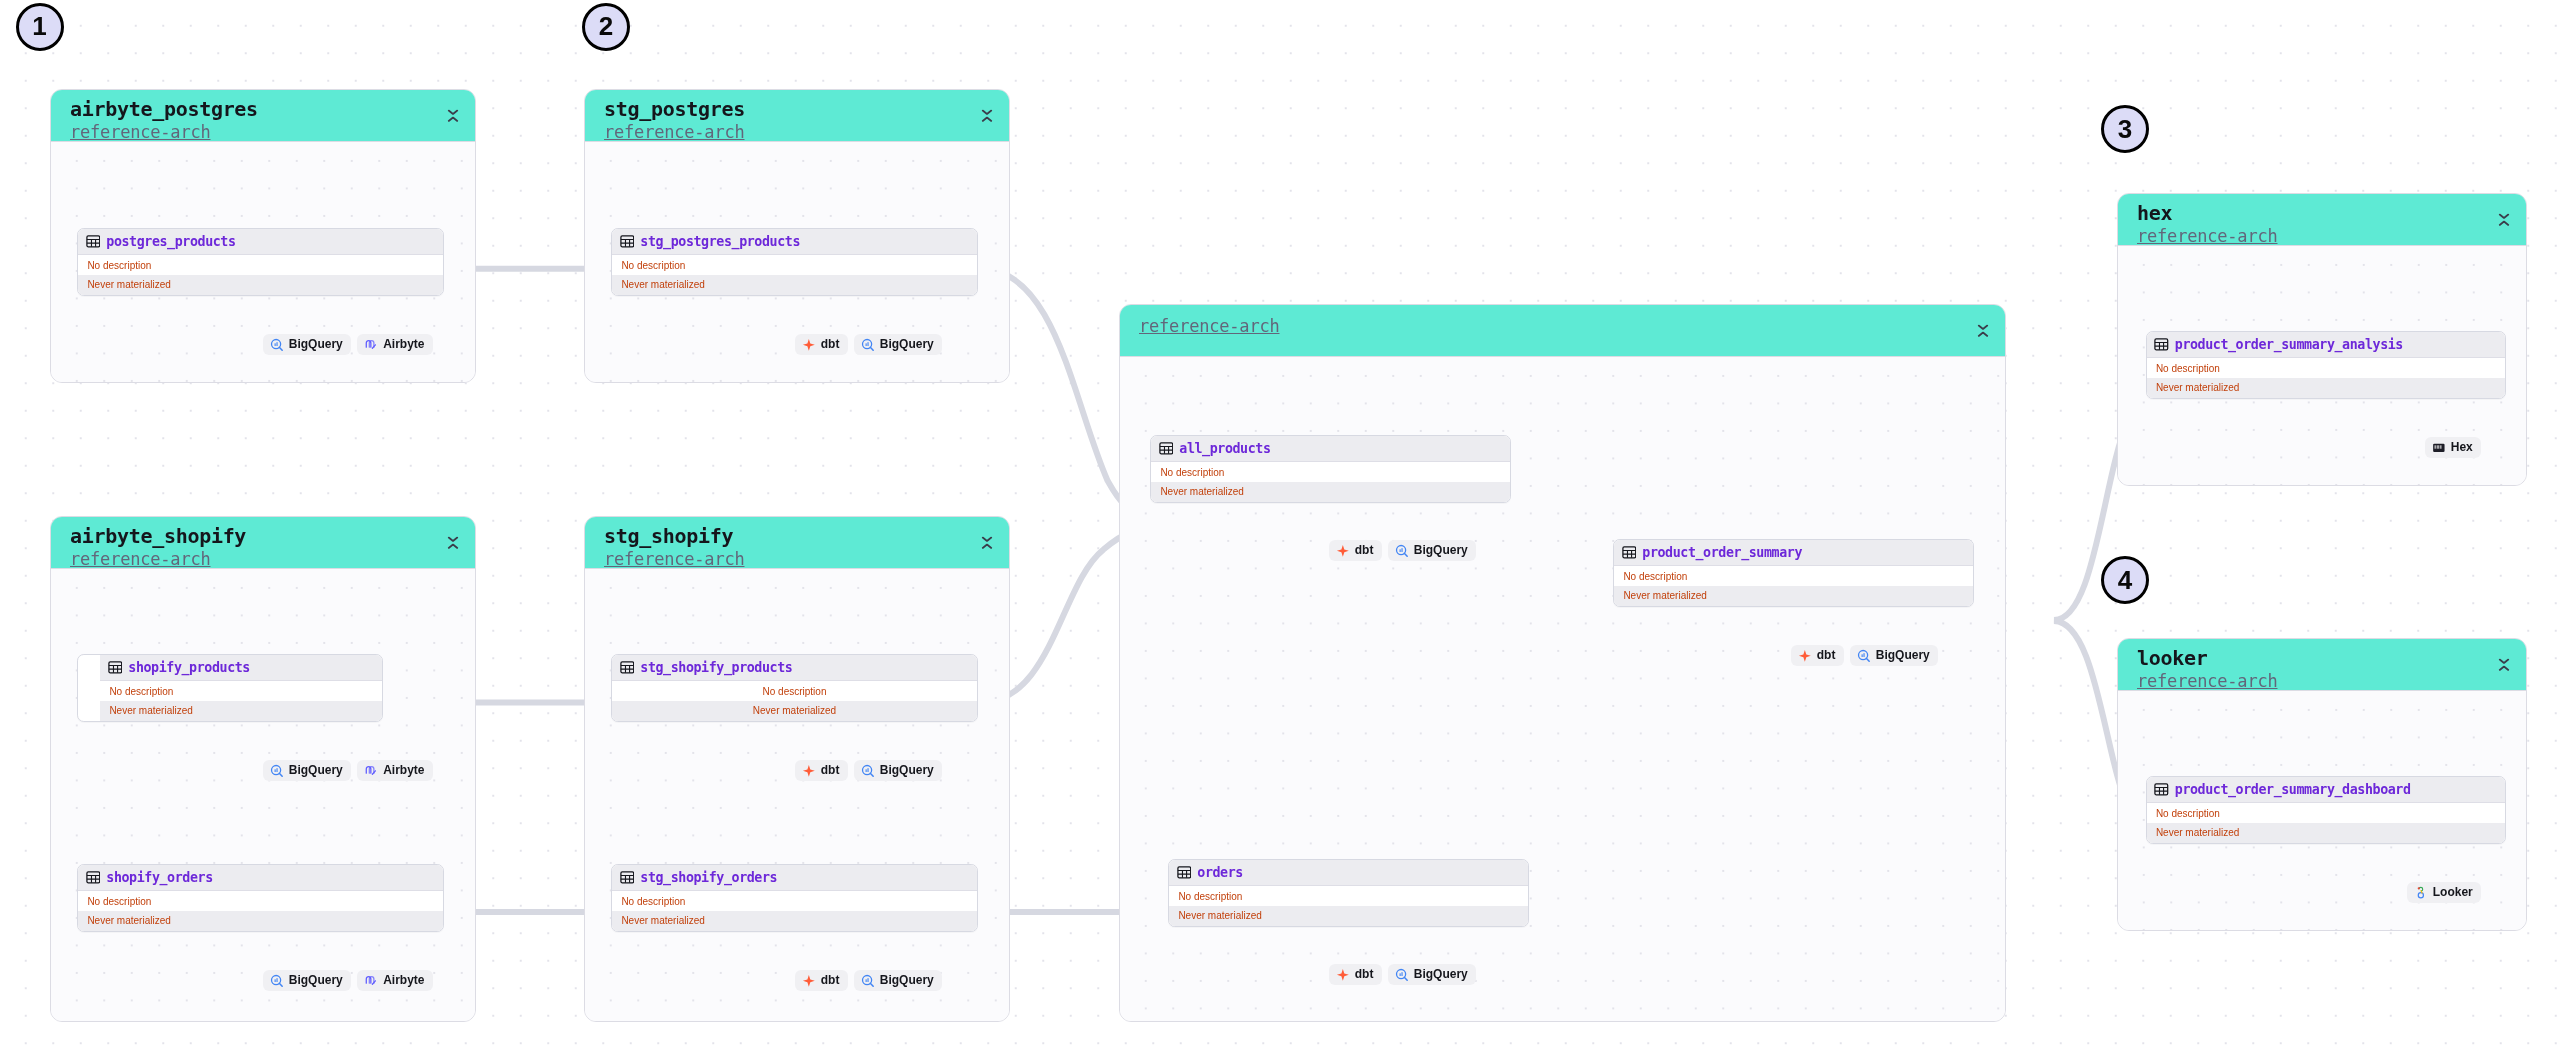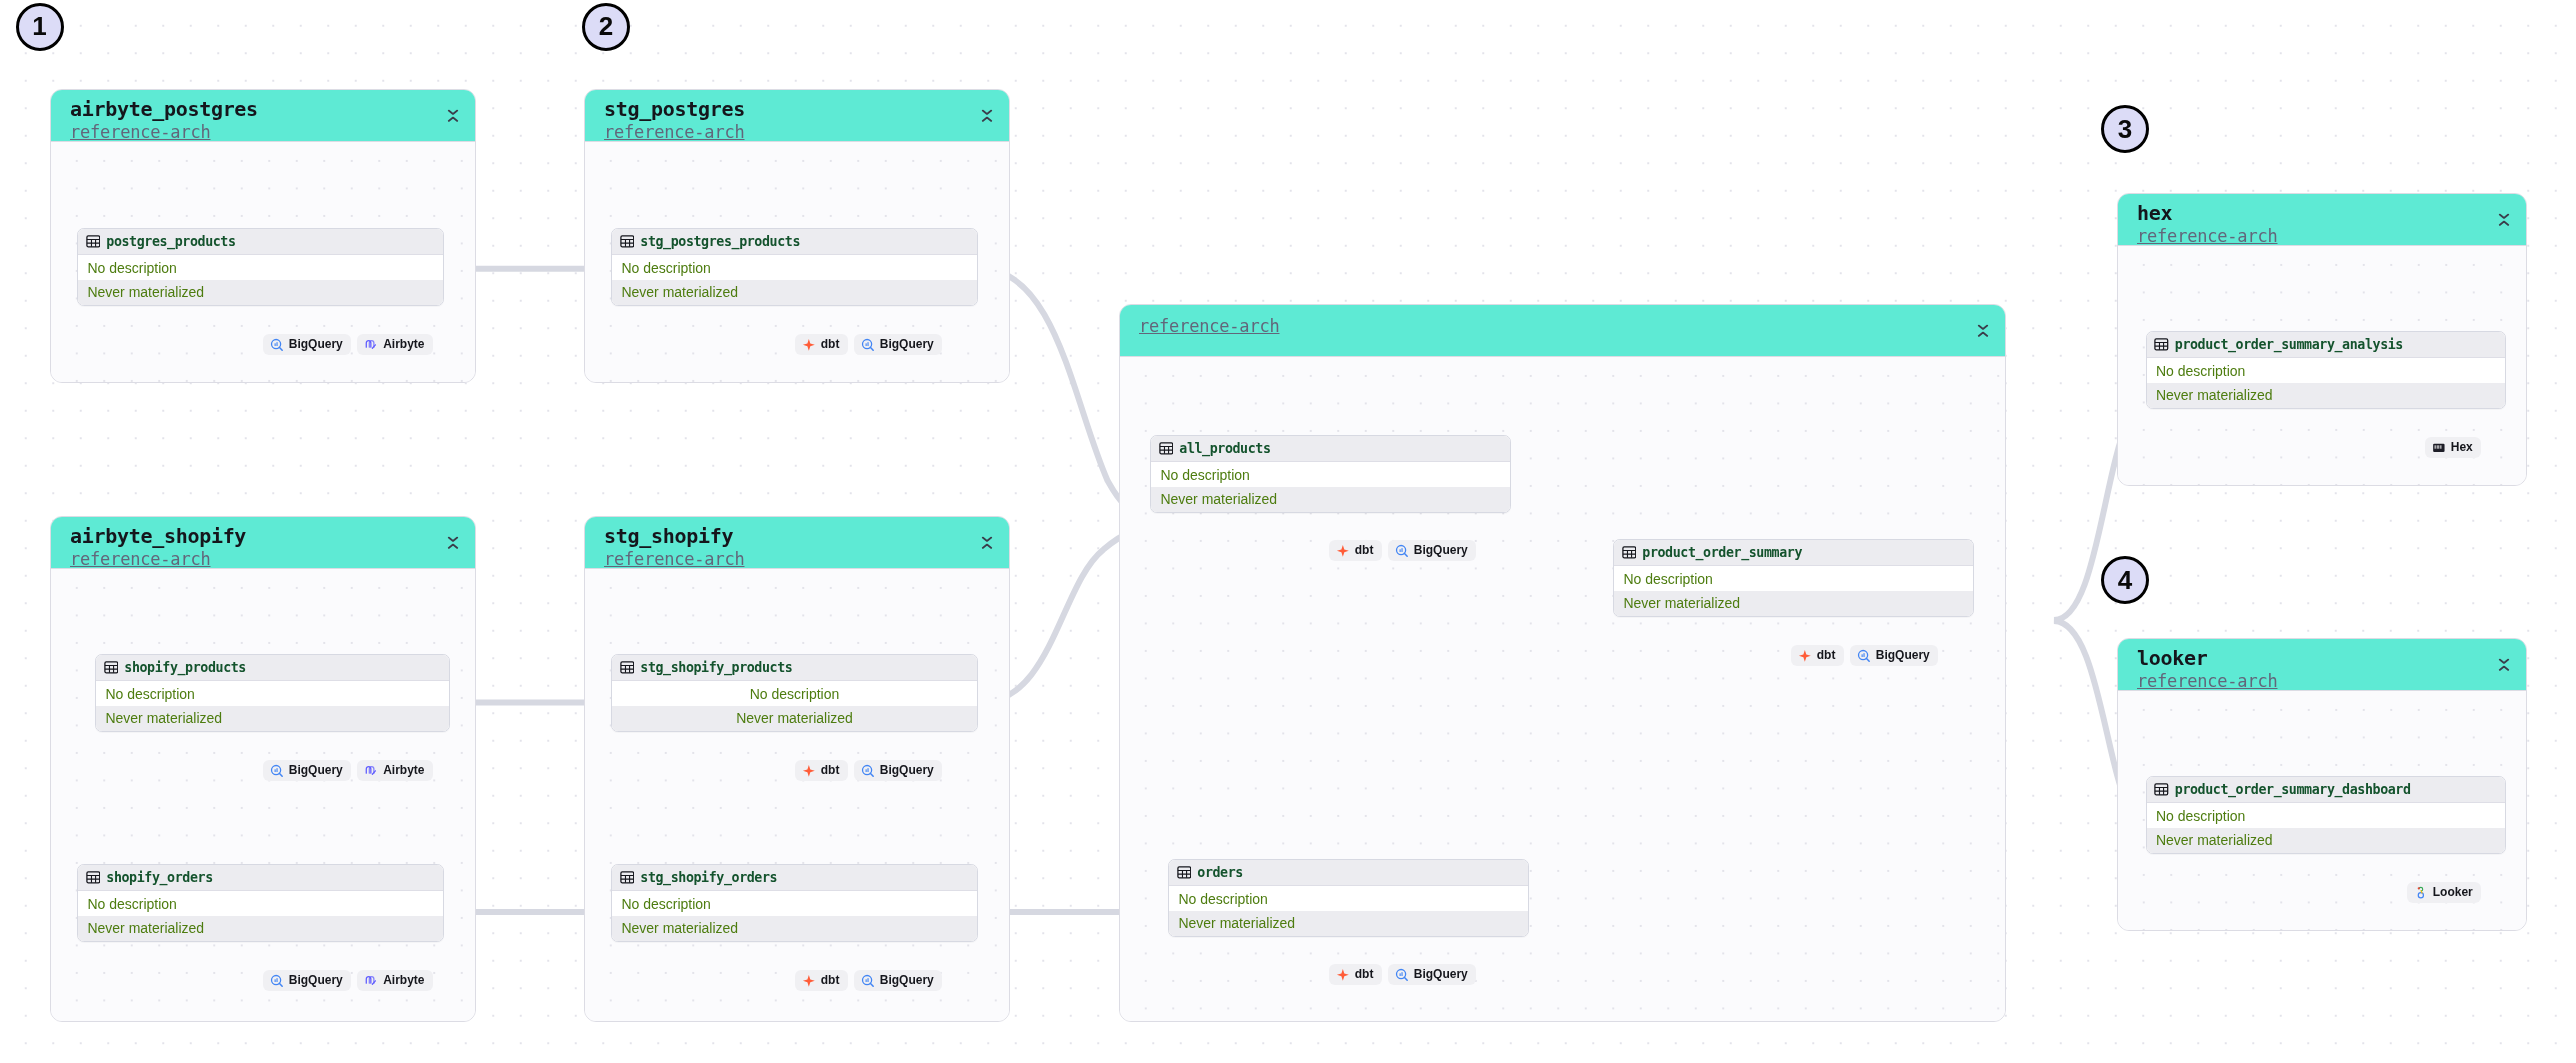--- a/index.html
+++ b/index.html
@@ -94,28 +94,28 @@
   .node-head {
     background: #ececf0;
     padding: 5.2px 8.6px 5.2px 7.7px;
     display: flex; align-items: center; gap: 6px;
     border-bottom: 0.9px solid #dedee6;
   }
   .node-name {
     font-family: "DejaVu Sans Mono", "Liberation Mono", monospace;
     font-size: 13.3px;
     font-weight: 700;
-    color: #14532d;
+    color: #6d28d9;
     letter-spacing: -0.4px;
     white-space: nowrap;
   }
   .node-row {
     padding: 4.3px 9.4px;
-    font-size: 14px;
-    color: #4d7c0f;
+    font-size: 10px;
+    color: #c2410c;
     background: #ffffff;
     white-space: nowrap;
   }
   .node-row.alt { background: #ececf0; }
 
   .table-icon { flex: 0 0 auto; display:block; }
 
   
   .badges {
     position: absolute;
@@ -305,21 +305,21 @@
       <div class="collapse-icon">
         <svg width="12" height="6" viewBox="0 0 14 7">
             <path d="M2 1.5 L7 5.5 L12 1.5" stroke="#3a3d4a" stroke-width="2" fill="none" stroke-linecap="round" stroke-linejoin="round"></path>
           </svg>
         <svg width="12" height="6" viewBox="0 0 14 7">
             <path d="M2 5.5 L7 1.5 L12 5.5" stroke="#3a3d4a" stroke-width="2" fill="none" stroke-linecap="round" stroke-linejoin="round"></path>
           </svg>
       </div>
     </div>
 
-    <div class="node" style="left:44px;top:137px;width:355px;">
+    <div class="node" style="left:26px;top:137px;width:306px;padding-left:22px;">
       <div class="node-head">
         <svg class="table-icon" width="14.6" height="14.6" viewBox="0 0 16 16">
             <rect x="1" y="2" width="14" height="12" rx="1.5" stroke="#15161c" stroke-width="1.4" fill="none"></rect>
             <line x1="1" y1="6" x2="15" y2="6" stroke="#15161c" stroke-width="1.2"></line>
             <line x1="1" y1="10" x2="15" y2="10" stroke="#15161c" stroke-width="1.2"></line>
             <line x1="6" y1="6" x2="6" y2="14" stroke="#15161c" stroke-width="1.2"></line>
             <line x1="10.5" y1="6" x2="10.5" y2="14" stroke="#15161c" stroke-width="1.2"></line>
           </svg>
         <span class="node-name">shopify_products</span>
       </div>

